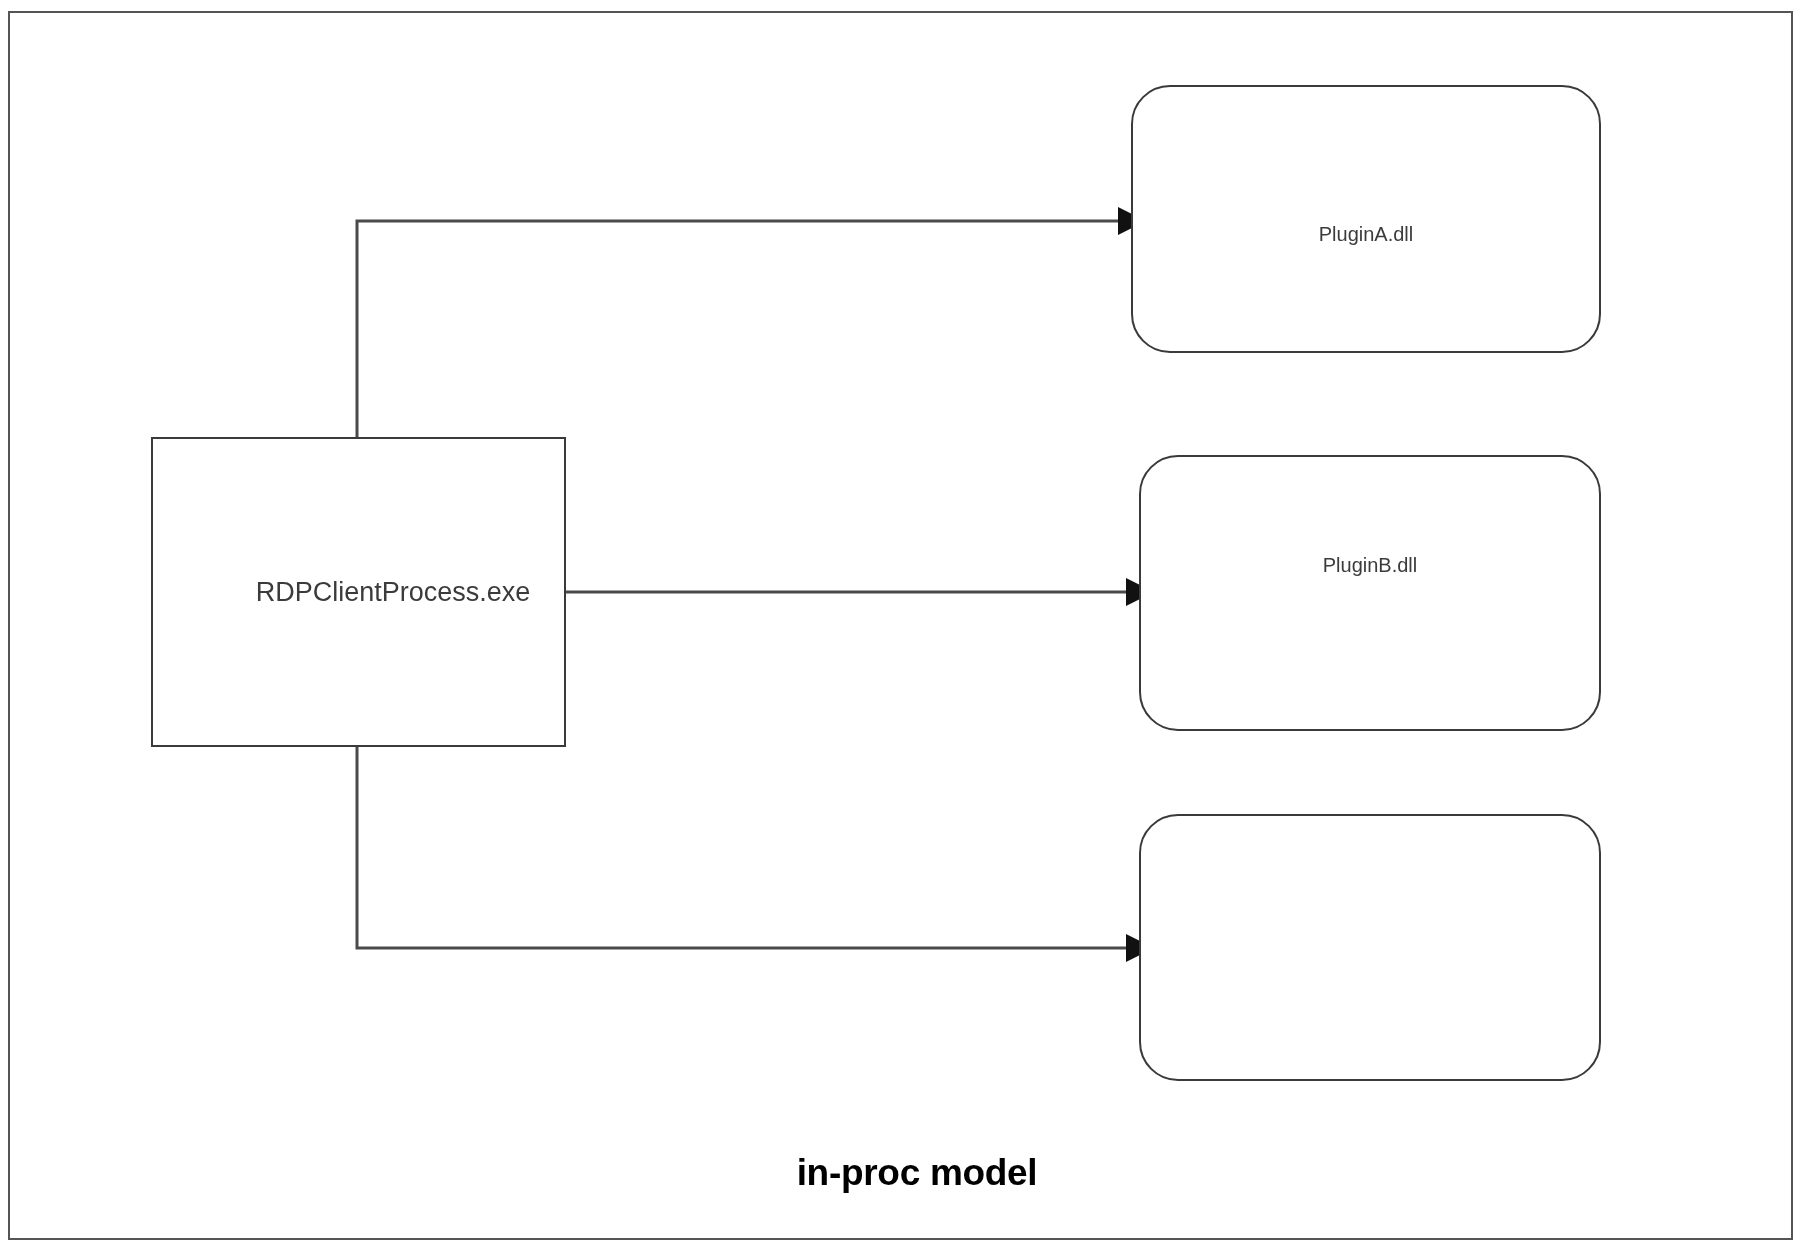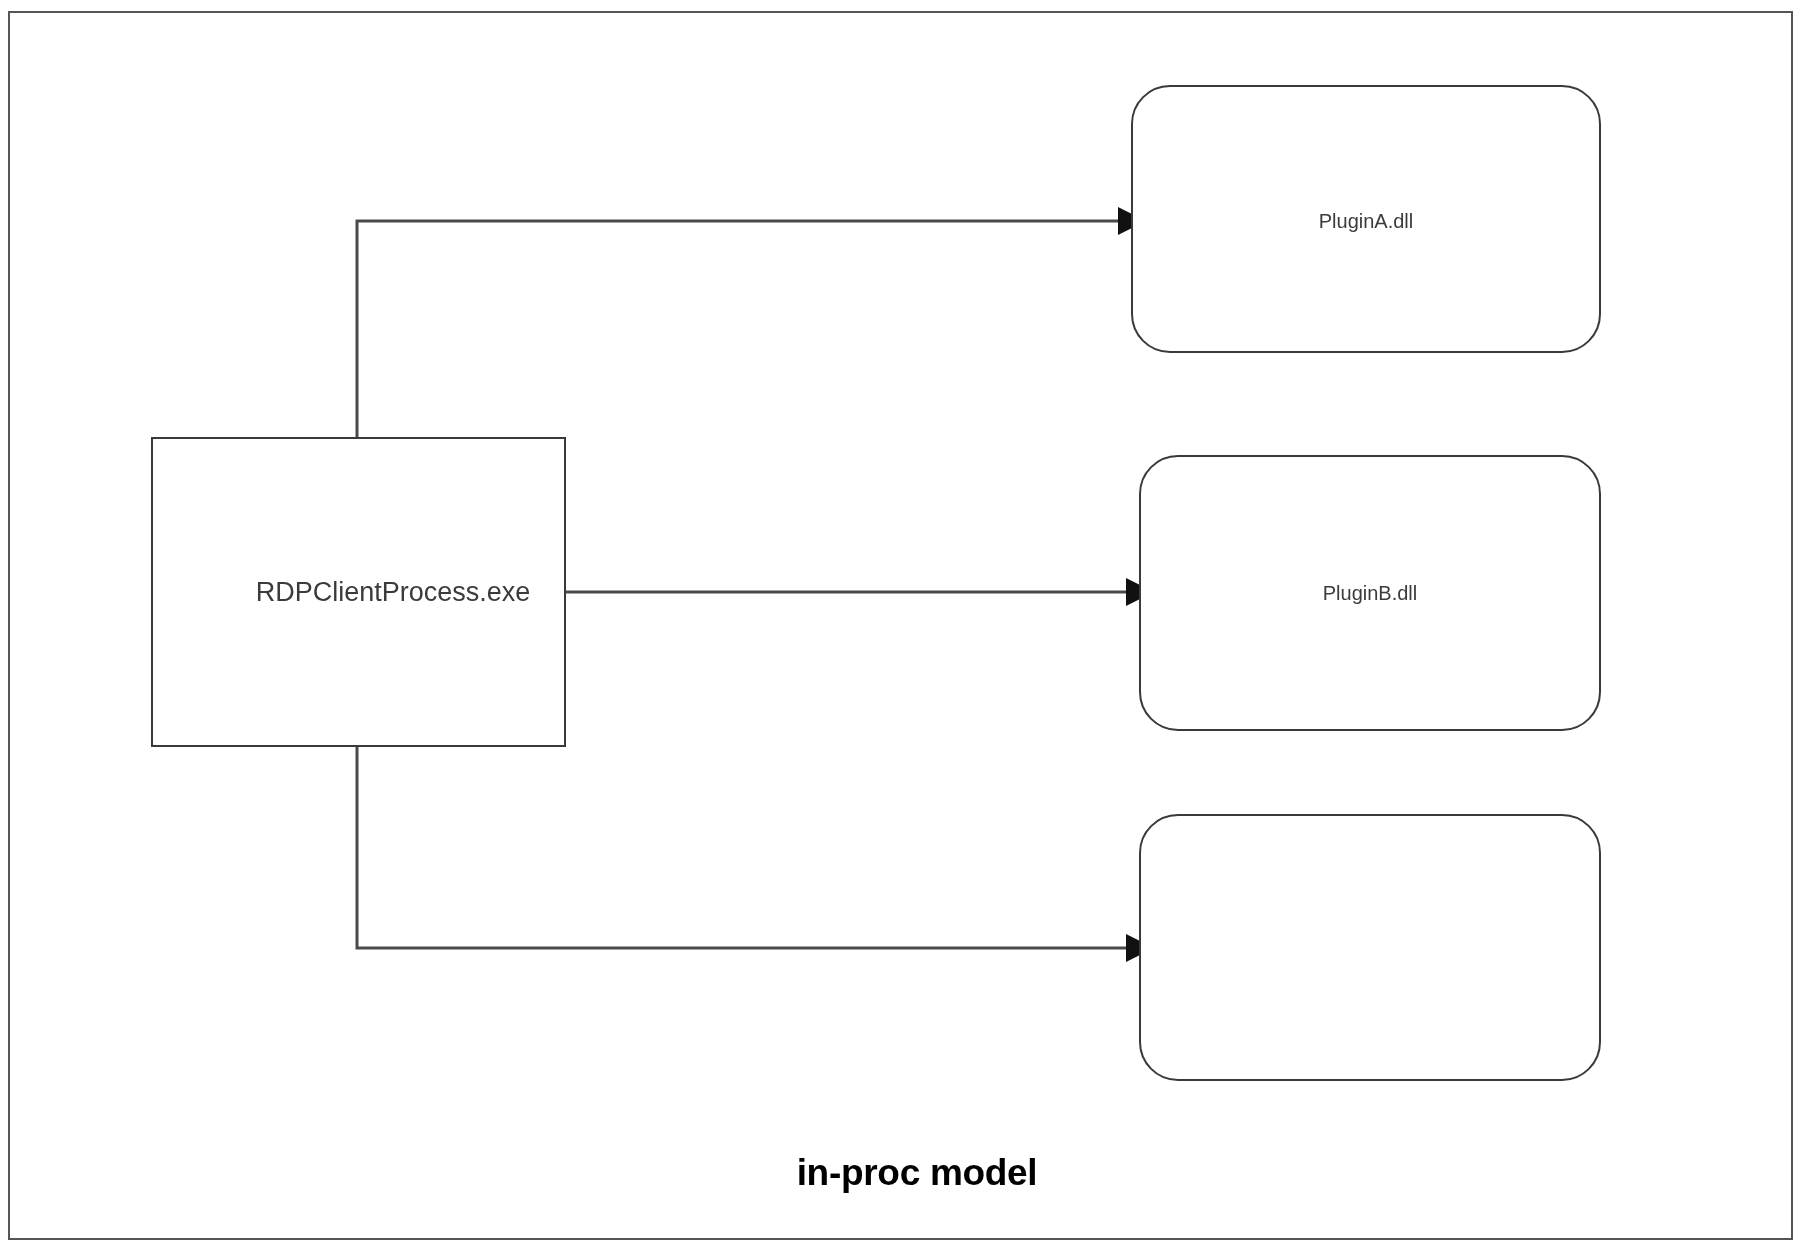--- a/index.html
+++ b/index.html
@@ -60,28 +60,28 @@
   }
   #process-label {
     left: 152px;
     top: 578px;
     width: 482px;
     font-size: 27px;
     line-height: 28px;
   }
   #plugin-a-label {
     left: 1132px;
-    top: 208px;
+    top: 221px;
     width: 468px;
     font-size: 20px;
     line-height: 26px;
   }
   #plugin-b-label {
     left: 1140px;
-    top: 580px;
+    top: 552px;
     width: 460px;
     font-size: 20px;
     line-height: 26px;
   }
   #plugin-c-label {
     left: 1140px;
     top: 936px;
     width: 460px;
     font-size: 20px;
     line-height: 26px;

